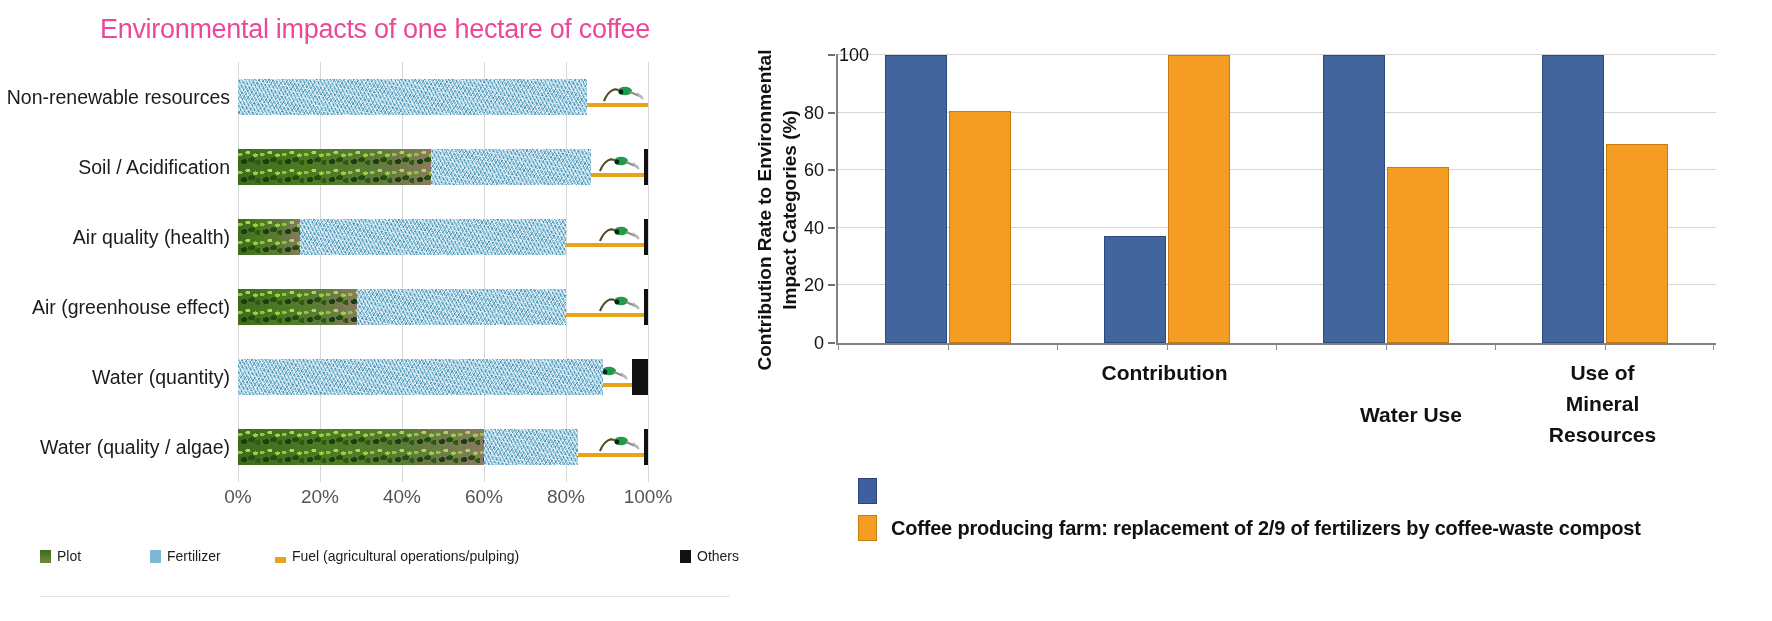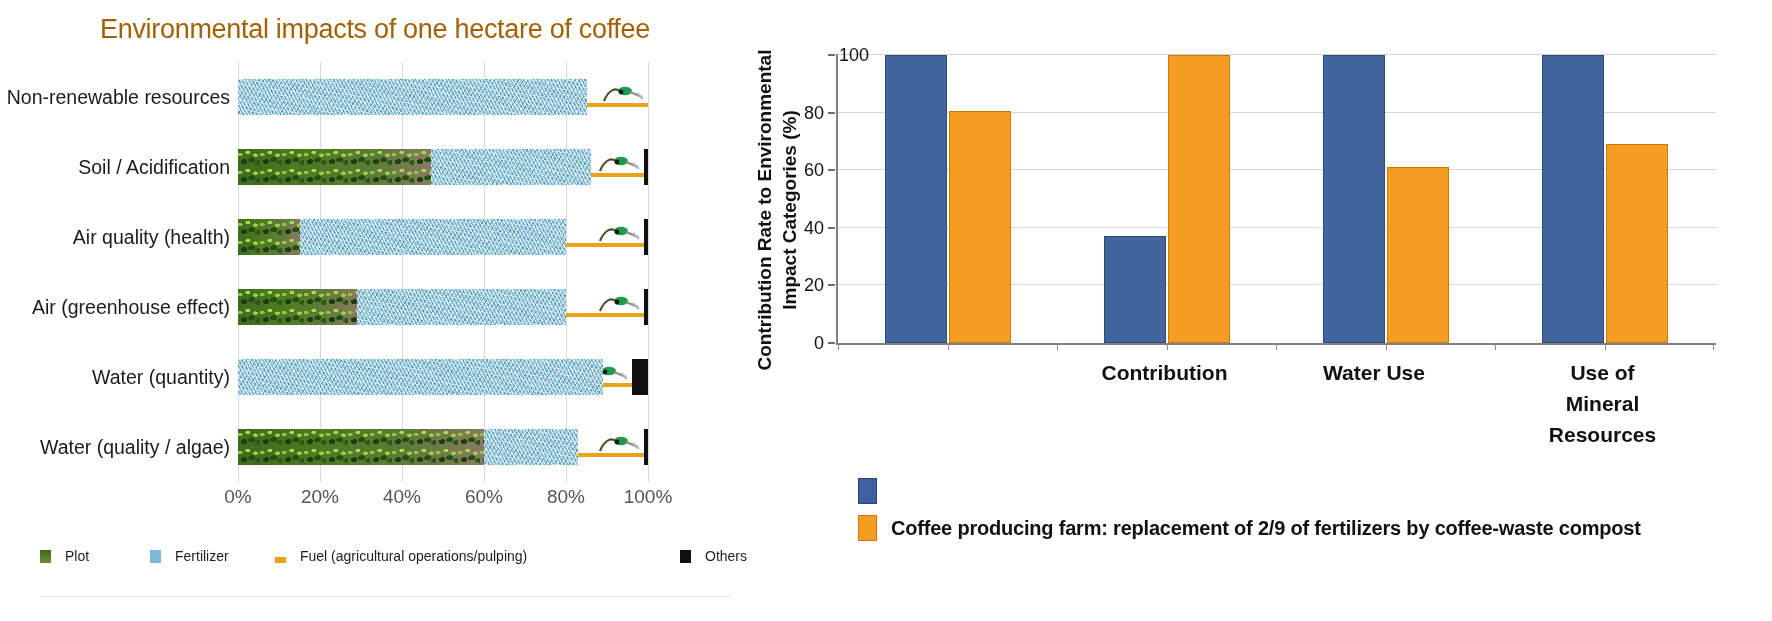--- a/index.html
+++ b/index.html
@@ -15,21 +15,21 @@
 
   
   .left-panel{position:absolute;left:0;top:0;width:740px;height:621px;}
 
   .left-title{
     position:absolute;left:50px;top:14px;width:650px;
     text-align:center;
     font-size:27px;
     font-weight:400;
     letter-spacing:-0.3px;
-    color:#a16207;
+    color:#ec4899;
     white-space:nowrap;
   }
 
   
   .lplot{position:absolute;left:238px;top:62px;width:410px;height:420px;}
   .lgrid{position:absolute;inset:0;}
   .lgrid i{position:absolute;top:0;bottom:0;width:1px;background:#d9d9d9;}
 
   .lrow{position:absolute;left:0;width:410px;height:70px;}
   .lbar{position:absolute;left:0;top:17px;height:36px;width:100%;display:flex;}
@@ -63,21 +63,21 @@
   .lrow-label{
     position:absolute;right:0;top:0;height:70px;line-height:70px;
     font-size:19.5px;color:#1c1c1c;white-space:nowrap;text-align:right;
   }
   .lrow-label-wrap{position:absolute;left:0;width:230px;}
 
   .laxis{position:absolute;left:238px;top:486px;width:410px;height:26px;}
   .laxis span{position:absolute;transform:translateX(-50%);font-size:19px;color:#555;white-space:nowrap;}
 
   .llegend{position:absolute;left:40px;top:548px;width:690px;height:34px;}
-  .lleg-item{position:absolute;display:flex;align-items:center;gap:14px;font-size:14px;color:#1c1c1c;white-space:nowrap;}
+  .lleg-item{position:absolute;display:flex;align-items:center;gap:6px;font-size:14px;color:#1c1c1c;white-space:nowrap;}
   .lswatch{width:11px;height:13px;display:inline-block;}
   .lswatch.plot{background:linear-gradient(180deg,#3e6b1d,#6f8a3a);}
   .lswatch.fert{background:#7fb8d6;}
   .lswatch.fuel{background:linear-gradient(180deg,#ffffff 55%,#e8a317 56%);}
   .lswatch.other{background:#111;}
   .lrule{position:absolute;left:40px;top:596px;width:690px;height:1px;background:#e2e2e2;}
 
   
   .right-panel{position:absolute;left:740px;top:0;width:1032px;height:621px;}
 
@@ -328,21 +328,21 @@
         <div class="ytickmark" style="left: 88px; top: 227.8px;"></div>
         <div class="ytick-lbl" style="left: 84px; top: 170.2px;">60</div>
         <div class="ytickmark" style="left: 88px; top: 170.2px;"></div>
         <div class="ytick-lbl" style="left: 84px; top: 112.6px;">80</div>
         <div class="ytickmark" style="left: 88px; top: 112.6px;"></div>
         <div class="ytick-lbl" style="left: 84px; top: 55px; margin-left: 45px;">100</div>
         <div class="ytickmark" style="left: 88px; top: 55px;"></div>
       </div>
     <div class="xlabels" id="xlabels">
         <div class="xlab" style="left: 328.5px;">Contribution</div>
-        <div class="xlab" style="left: 538px;">Water Use</div>
+        <div class="xlab" style="left: 575px; margin-top: 42px;">Water Use</div>
         <div class="xlab" style="left: 766.5px;">Use of Mineral
 Resources</div>
       </div>
 
     <div class="rlegend" id="rlegend">
         <div class="rleg-item">
           <span class="rleg-sw blue"></span>
         </div>
         <div class="rleg-item">
           <span class="rleg-sw orange"></span>

